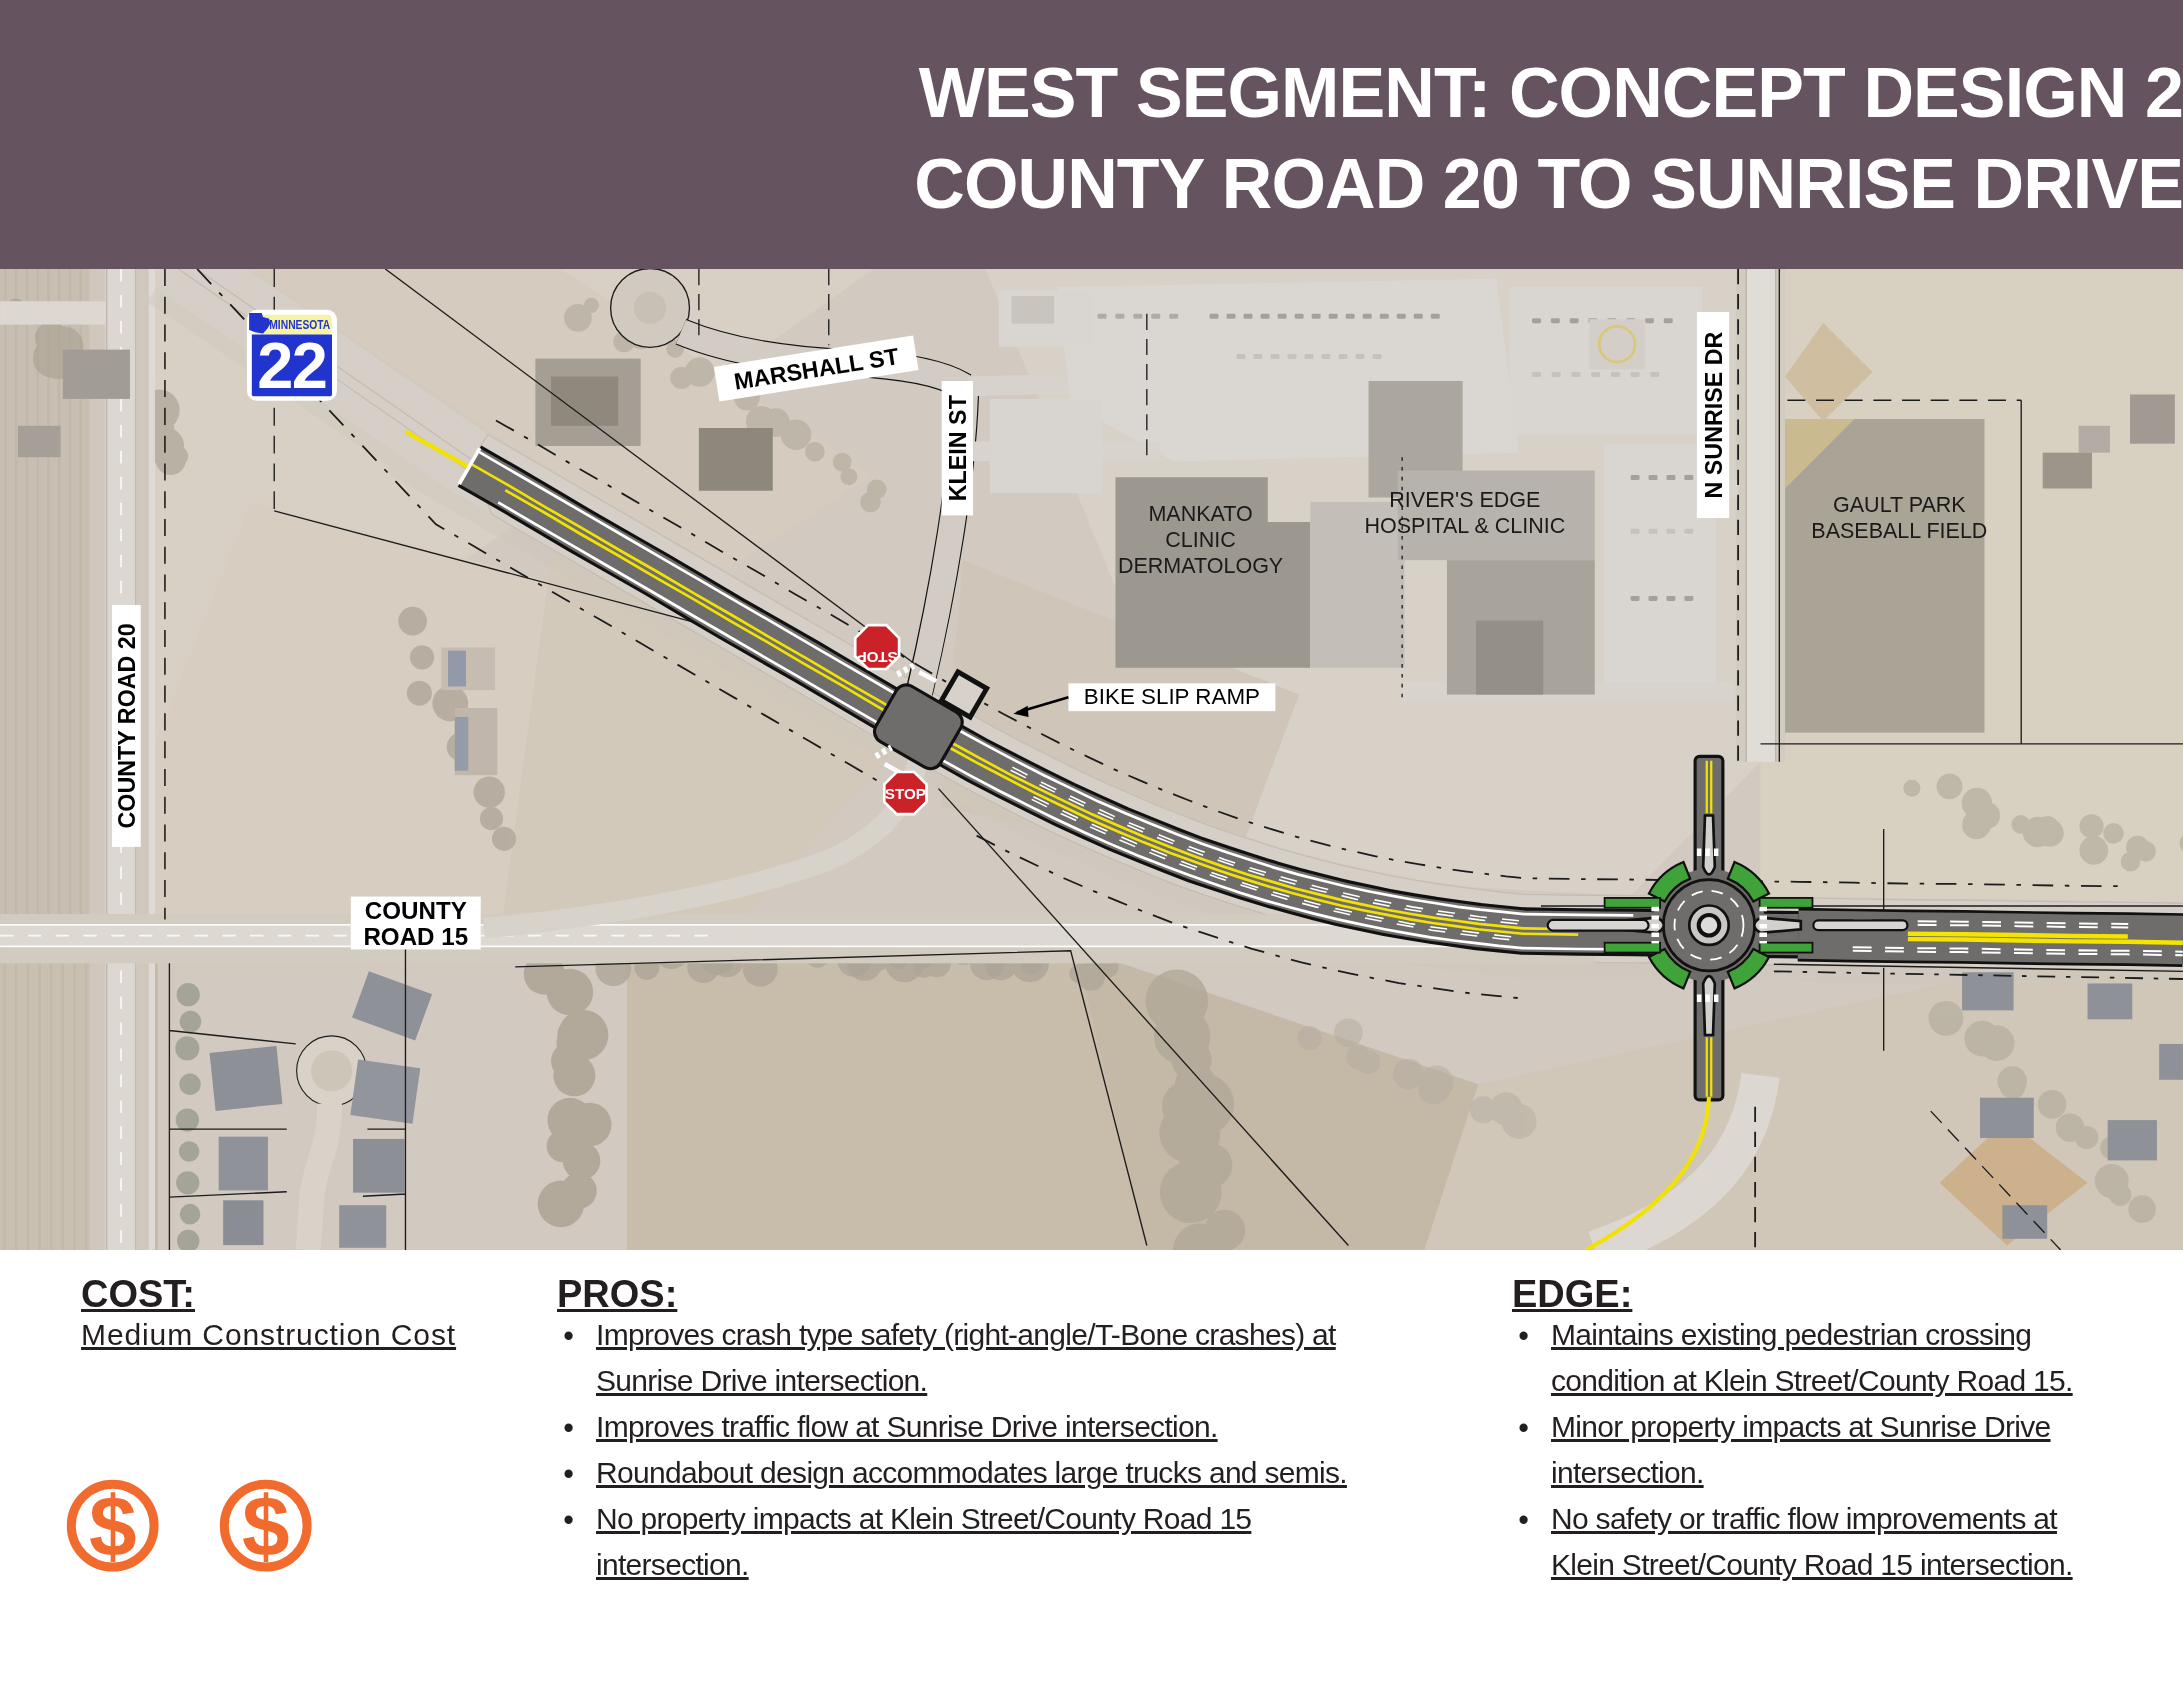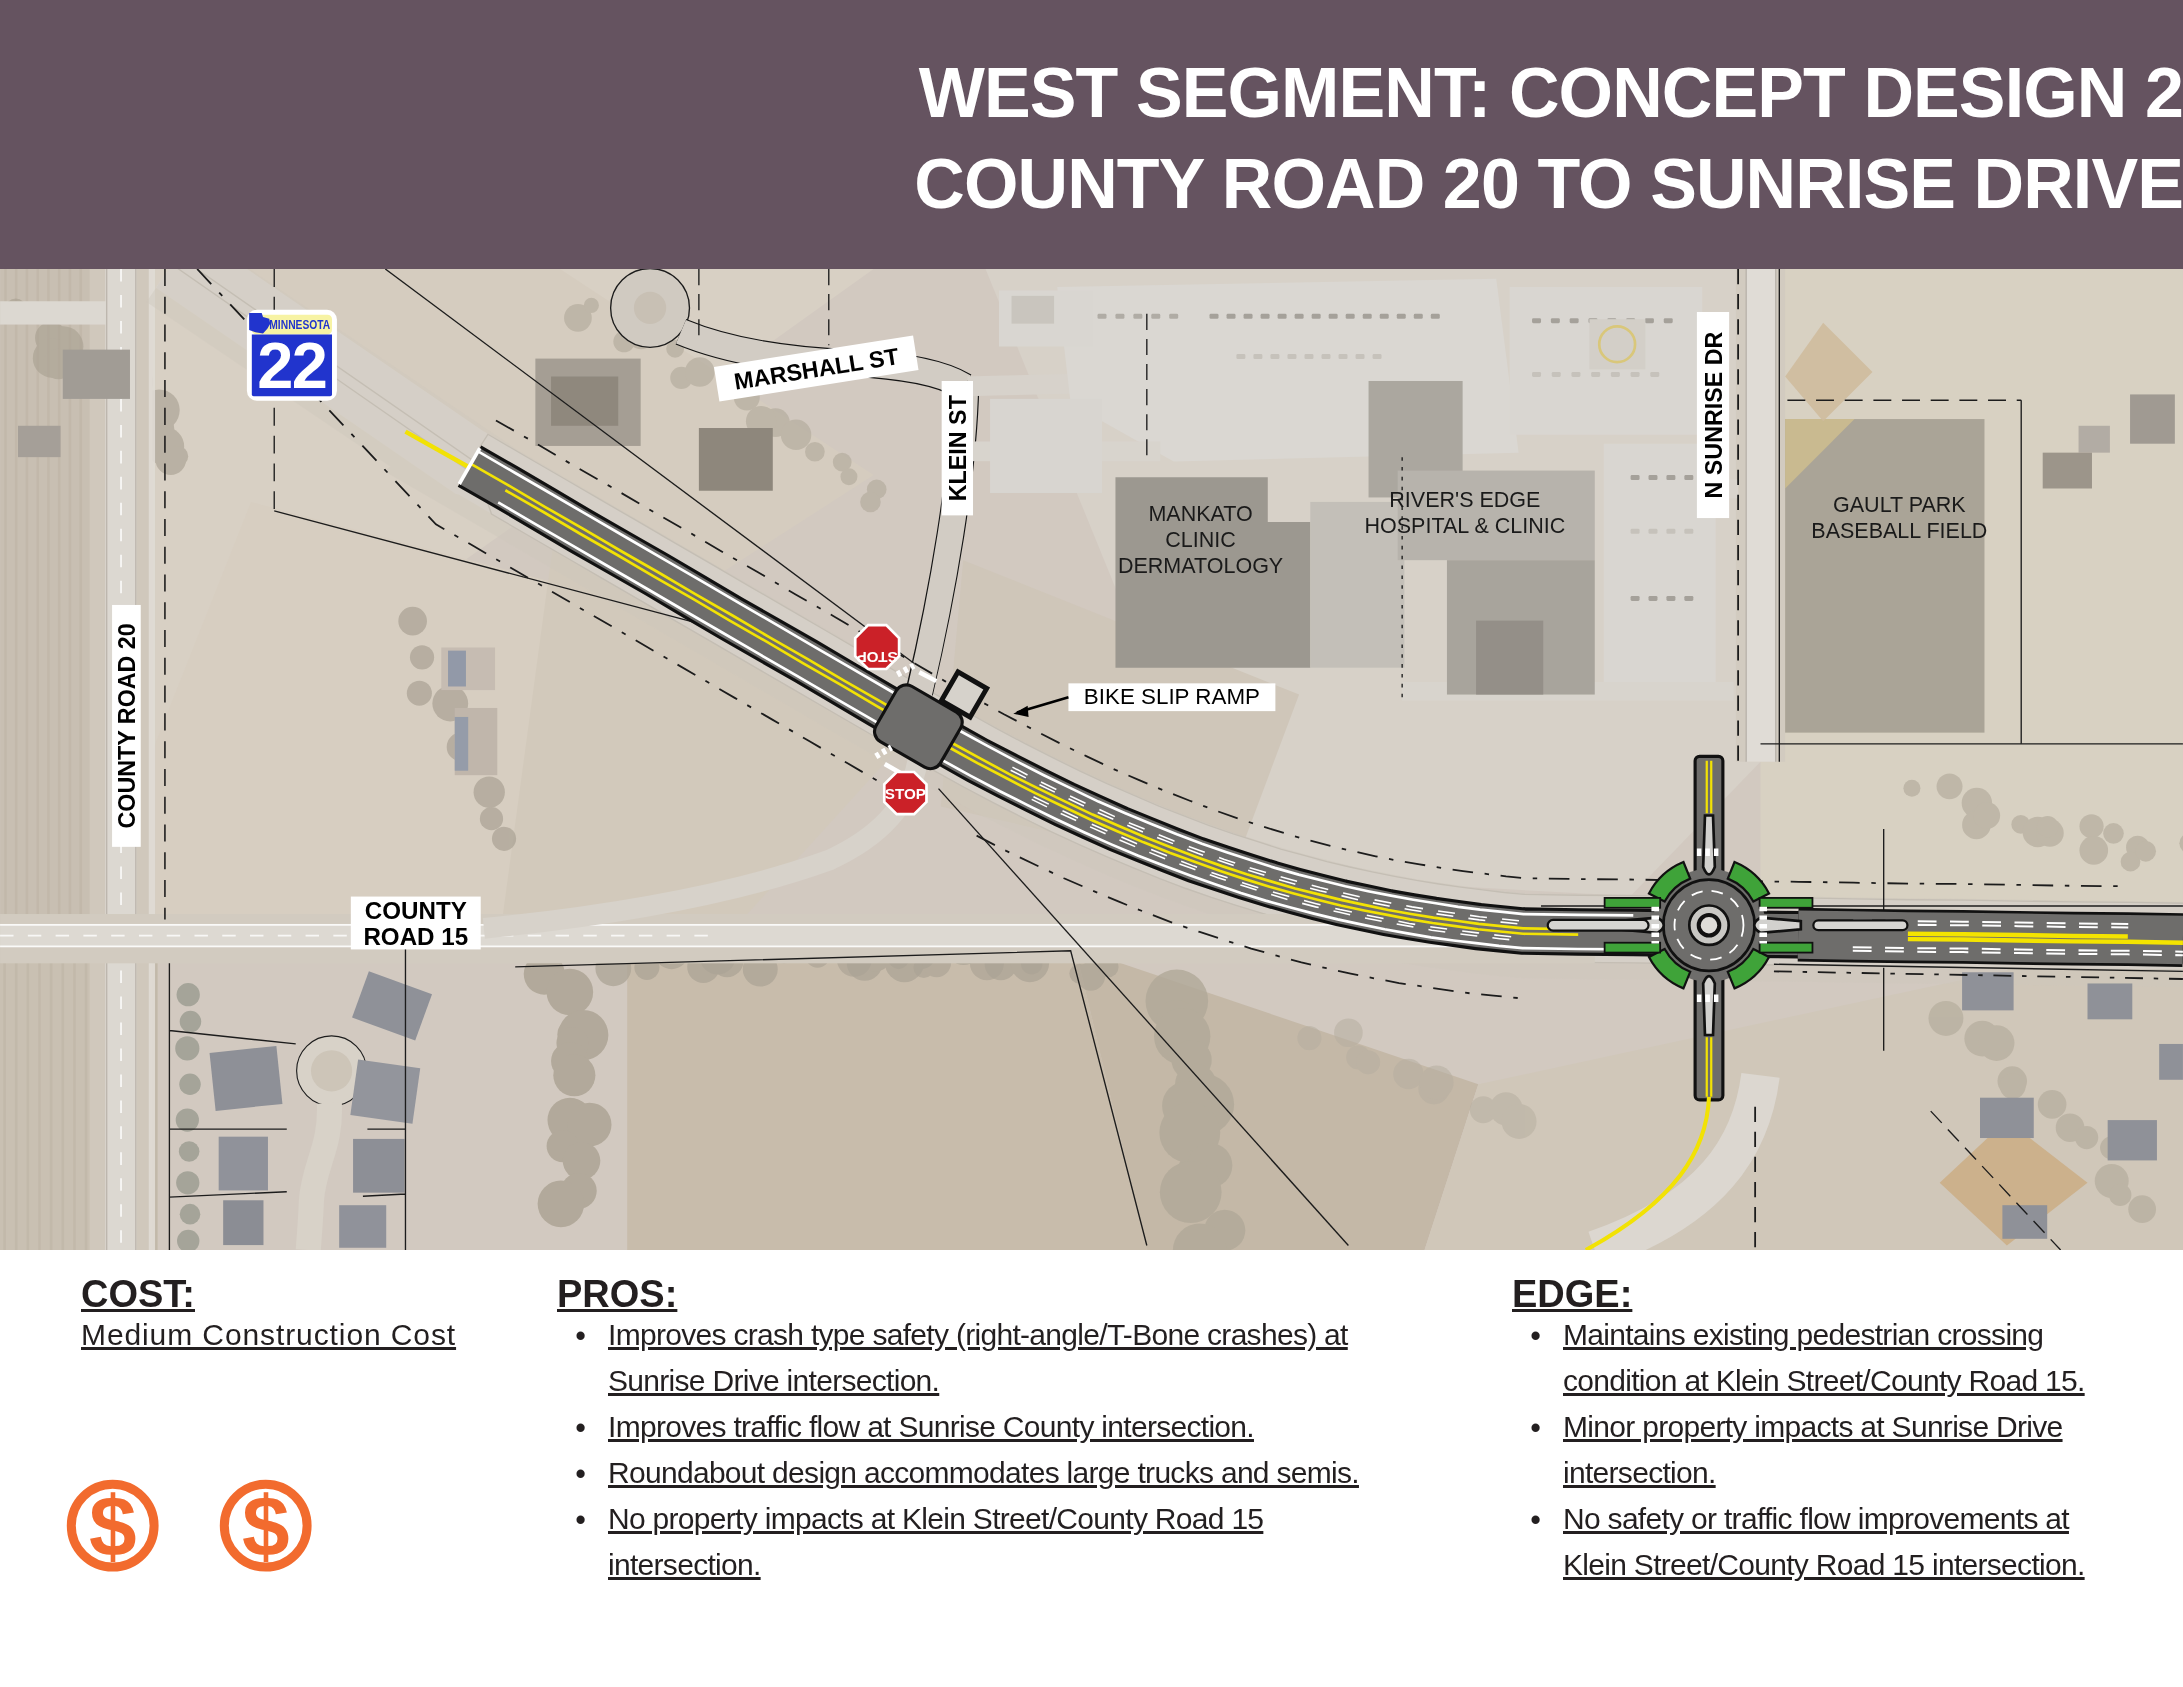--- a/index.html
+++ b/index.html
@@ -5,21 +5,21 @@
 .hdr{position:absolute;left:0;top:0;width:2183px;height:269px;background:#655360;color:#fff;text-align:right;}
 .hdr .l1{position:absolute;left:0;right:0;top:53px;font-size:70px;font-weight:bold;letter-spacing:-0.9px;white-space:nowrap;}
 .hdr .l2{position:absolute;left:0;right:0;top:144px;font-size:70px;font-weight:bold;letter-spacing:-0.9px;white-space:nowrap;}
 .map{position:absolute;left:0;top:269px;}
 .ftr{position:absolute;left:0;top:1250px;width:2183px;height:437px;background:#fff;color:#231f20;}
 .col{position:absolute;top:0;}
 .h1{font-size:38px;font-weight:bold;text-decoration:underline;letter-spacing:0px;}
 .body{font-size:30px;line-height:46px;text-decoration:underline;}
 .med{letter-spacing:0.9px;}
 ul.bl{letter-spacing:-0.7px;}
-ul.bl{margin:12px;padding:0;list-style:none;}
+ul.bl{margin:0;padding:0;list-style:none;}
 ul.bl li{position:relative;padding-left:39px;}
 ul.bl li:before{content:"\2022";position:absolute;left:6.3px;font-size:30.5px;top:-0.9px;}
 </style></head><body>
 
 <div class="hdr">
 <div class="l1">WEST SEGMENT: CONCEPT DESIGN 2</div>
 <div class="l2">COUNTY ROAD 20 TO SUNRISE DRIVE</div>
 </div>
 
 <svg class="map" width="2183" height="981" viewBox="0 600 4873 2190">
@@ -543,21 +543,21 @@
 <svg class="col" style="left:218px;top:228px;" width="99" height="99" viewBox="0 0 220 220">
 <circle cx="106" cy="106" r="92" fill="none" stroke="#f26b2e" stroke-width="20"></circle>
 <text x="106" y="174" text-anchor="middle" font-family="Liberation Sans" font-size="190" font-weight="bold" fill="#f26b2e">$</text>
 </svg>
 
 <div class="col" style="left:557px;top:23px;width:918px;">
 <div class="h1">PROS:</div>
 
 <ul class="bl body" style="margin-top:-3.6px;">
 <li>Improves crash type safety (right-angle/T-Bone crashes) at<br>Sunrise Drive intersection.</li>
-<li>Improves traffic flow at Sunrise County intersection.</li>
+<li>Improves traffic flow at Sunrise Drive intersection.</li>
 <li>Roundabout design accommodates large trucks and semis.</li>
 <li>No property impacts at Klein Street/County Road 15<br>intersection.</li>
 </ul>
 </div>
 
 <div class="col" style="left:1512px;top:23px;width:663px;">
 <div class="h1">EDGE:</div>
 
 <ul class="bl body" style="margin-top:-3.6px;">
 <li>Maintains existing pedestrian crossing<br>condition at Klein Street/County Road 15.</li>

